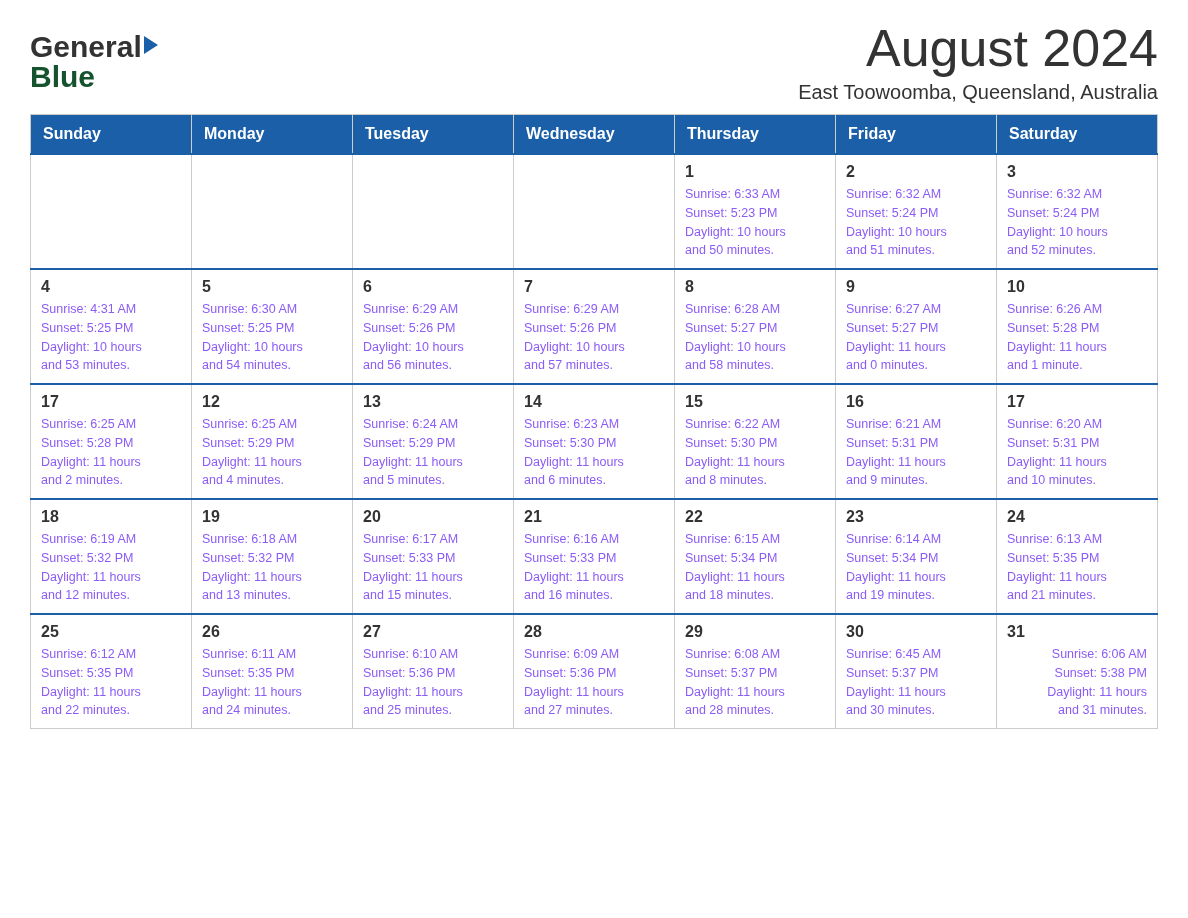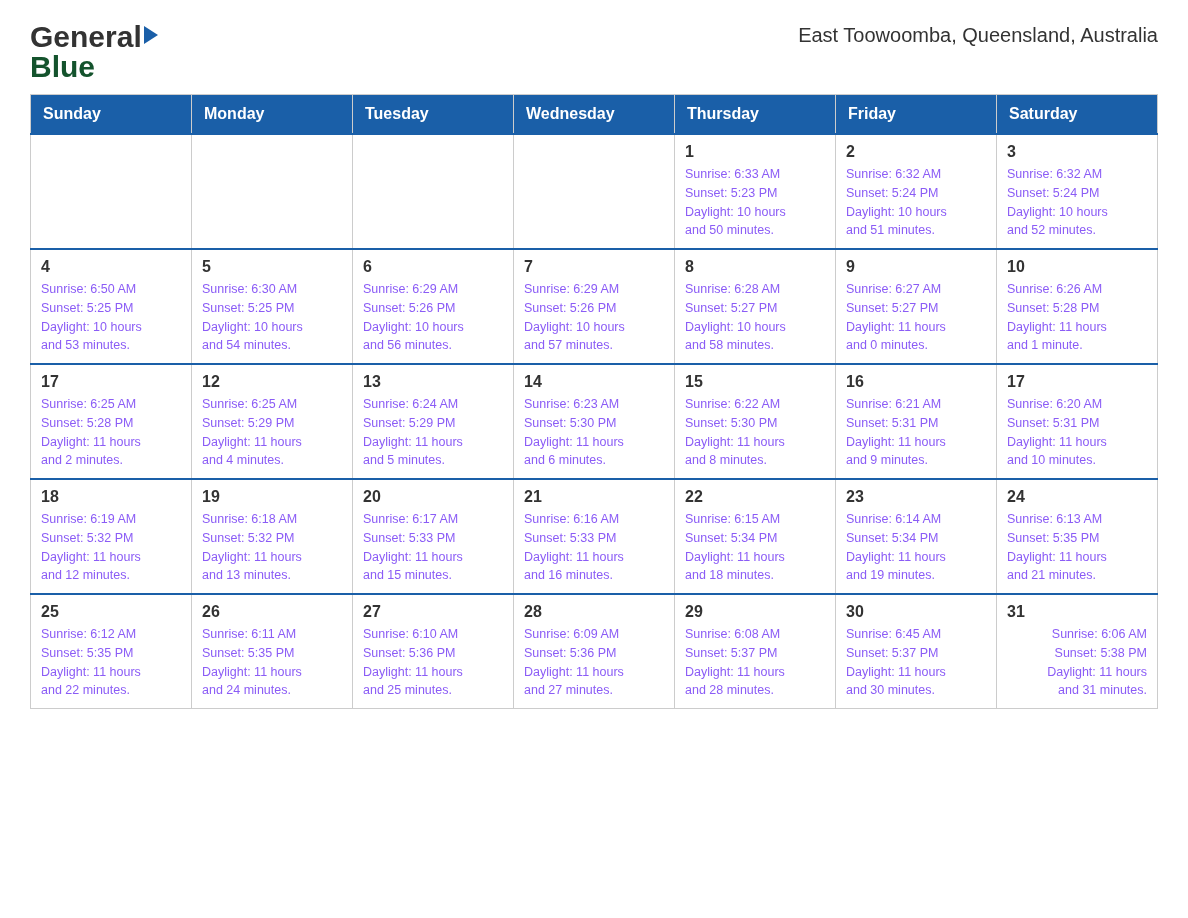--- a/index.html
+++ b/index.html
@@ -6,21 +6,21 @@
     body {
       font-family: Arial, sans-serif;
       background: #fff;
       color: #333;
       width: 1188px;
       min-height: 918px;
       padding: 20px 30px;
     }
     .header {
       display: flex;
-      align-items: flex-start;
+      align-items: center;
       justify-content: space-between;
       margin-bottom: 10px;
     }
     .logo {
       display: flex;
       flex-direction: column;
       align-items: flex-start;
     }
     .title-block {
       text-align: right;
@@ -111,20 +111,21 @@
 
 <div class="header">
   <div class="logo">
     <div class="logo-row">
       <span class="logo-text-general">General</span>
       <span class="logo-arrow"></span>
     </div>
     <span class="logo-text-blue">Blue</span>
   </div>
   <div class="title-block">
+    <div class="month-title">August 2024</div>
     <div class="location-title">East Toowoomba, Queensland, Australia</div>
   </div>
 </div>
 
 <table class="calendar">
   <thead>
     <tr>
     <th>Sunday</th>
         <th>Monday</th>
         <th>Tuesday</th>
@@ -158,21 +159,21 @@
           <span class="day-number">3</span>
           <div class="day-info" style="white-space: pre-line;">Sunrise: 6:32 AM
 Sunset: 5:24 PM
 Daylight: 10 hours
 and 52 minutes.</div>
         </td>
       </tr>
       <tr>
         <td>
           <span class="day-number">4</span>
-          <div class="day-info" style="white-space: pre-line;">Sunrise: 6:50 AM
+          <div class="day-info" style="white-space: pre-line;">Sunrise: 4:31 AM
 Sunset: 5:25 PM
 Daylight: 10 hours
 and 53 minutes.</div>
         </td>
         <td>
           <span class="day-number">5</span>
           <div class="day-info" style="white-space: pre-line;">Sunrise: 6:30 AM
 Sunset: 5:25 PM
 Daylight: 10 hours
 and 54 minutes.</div>

